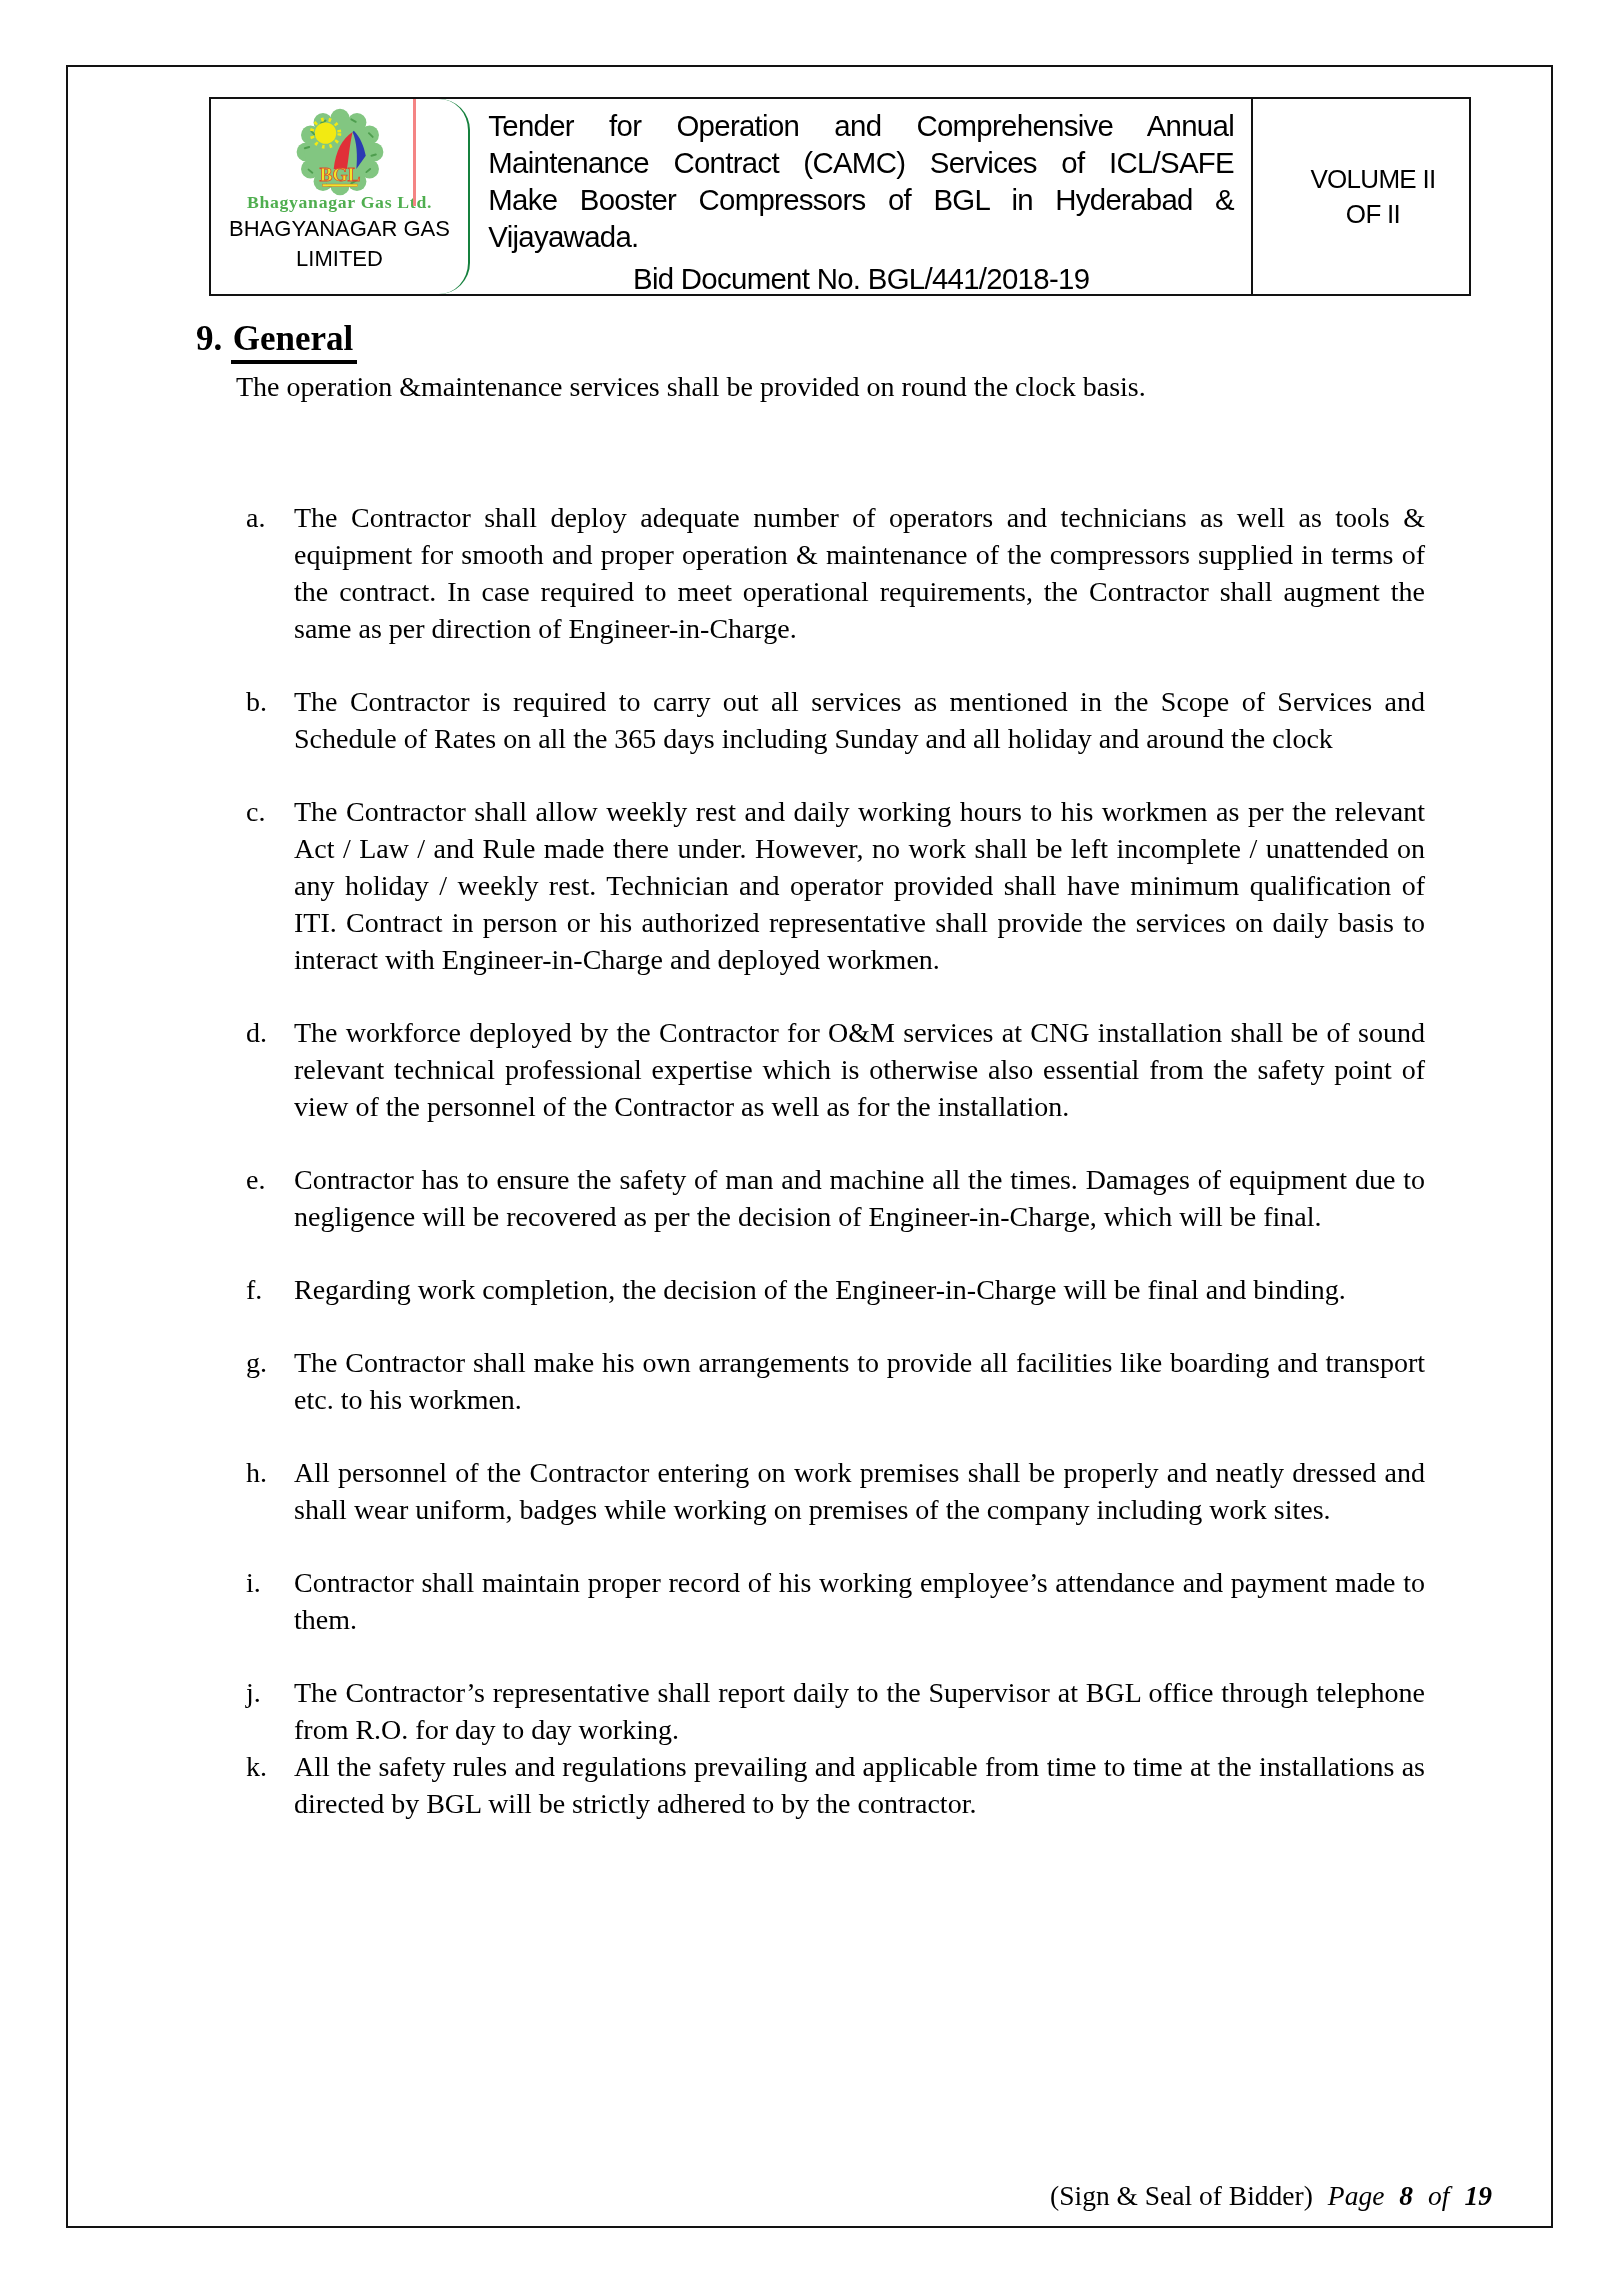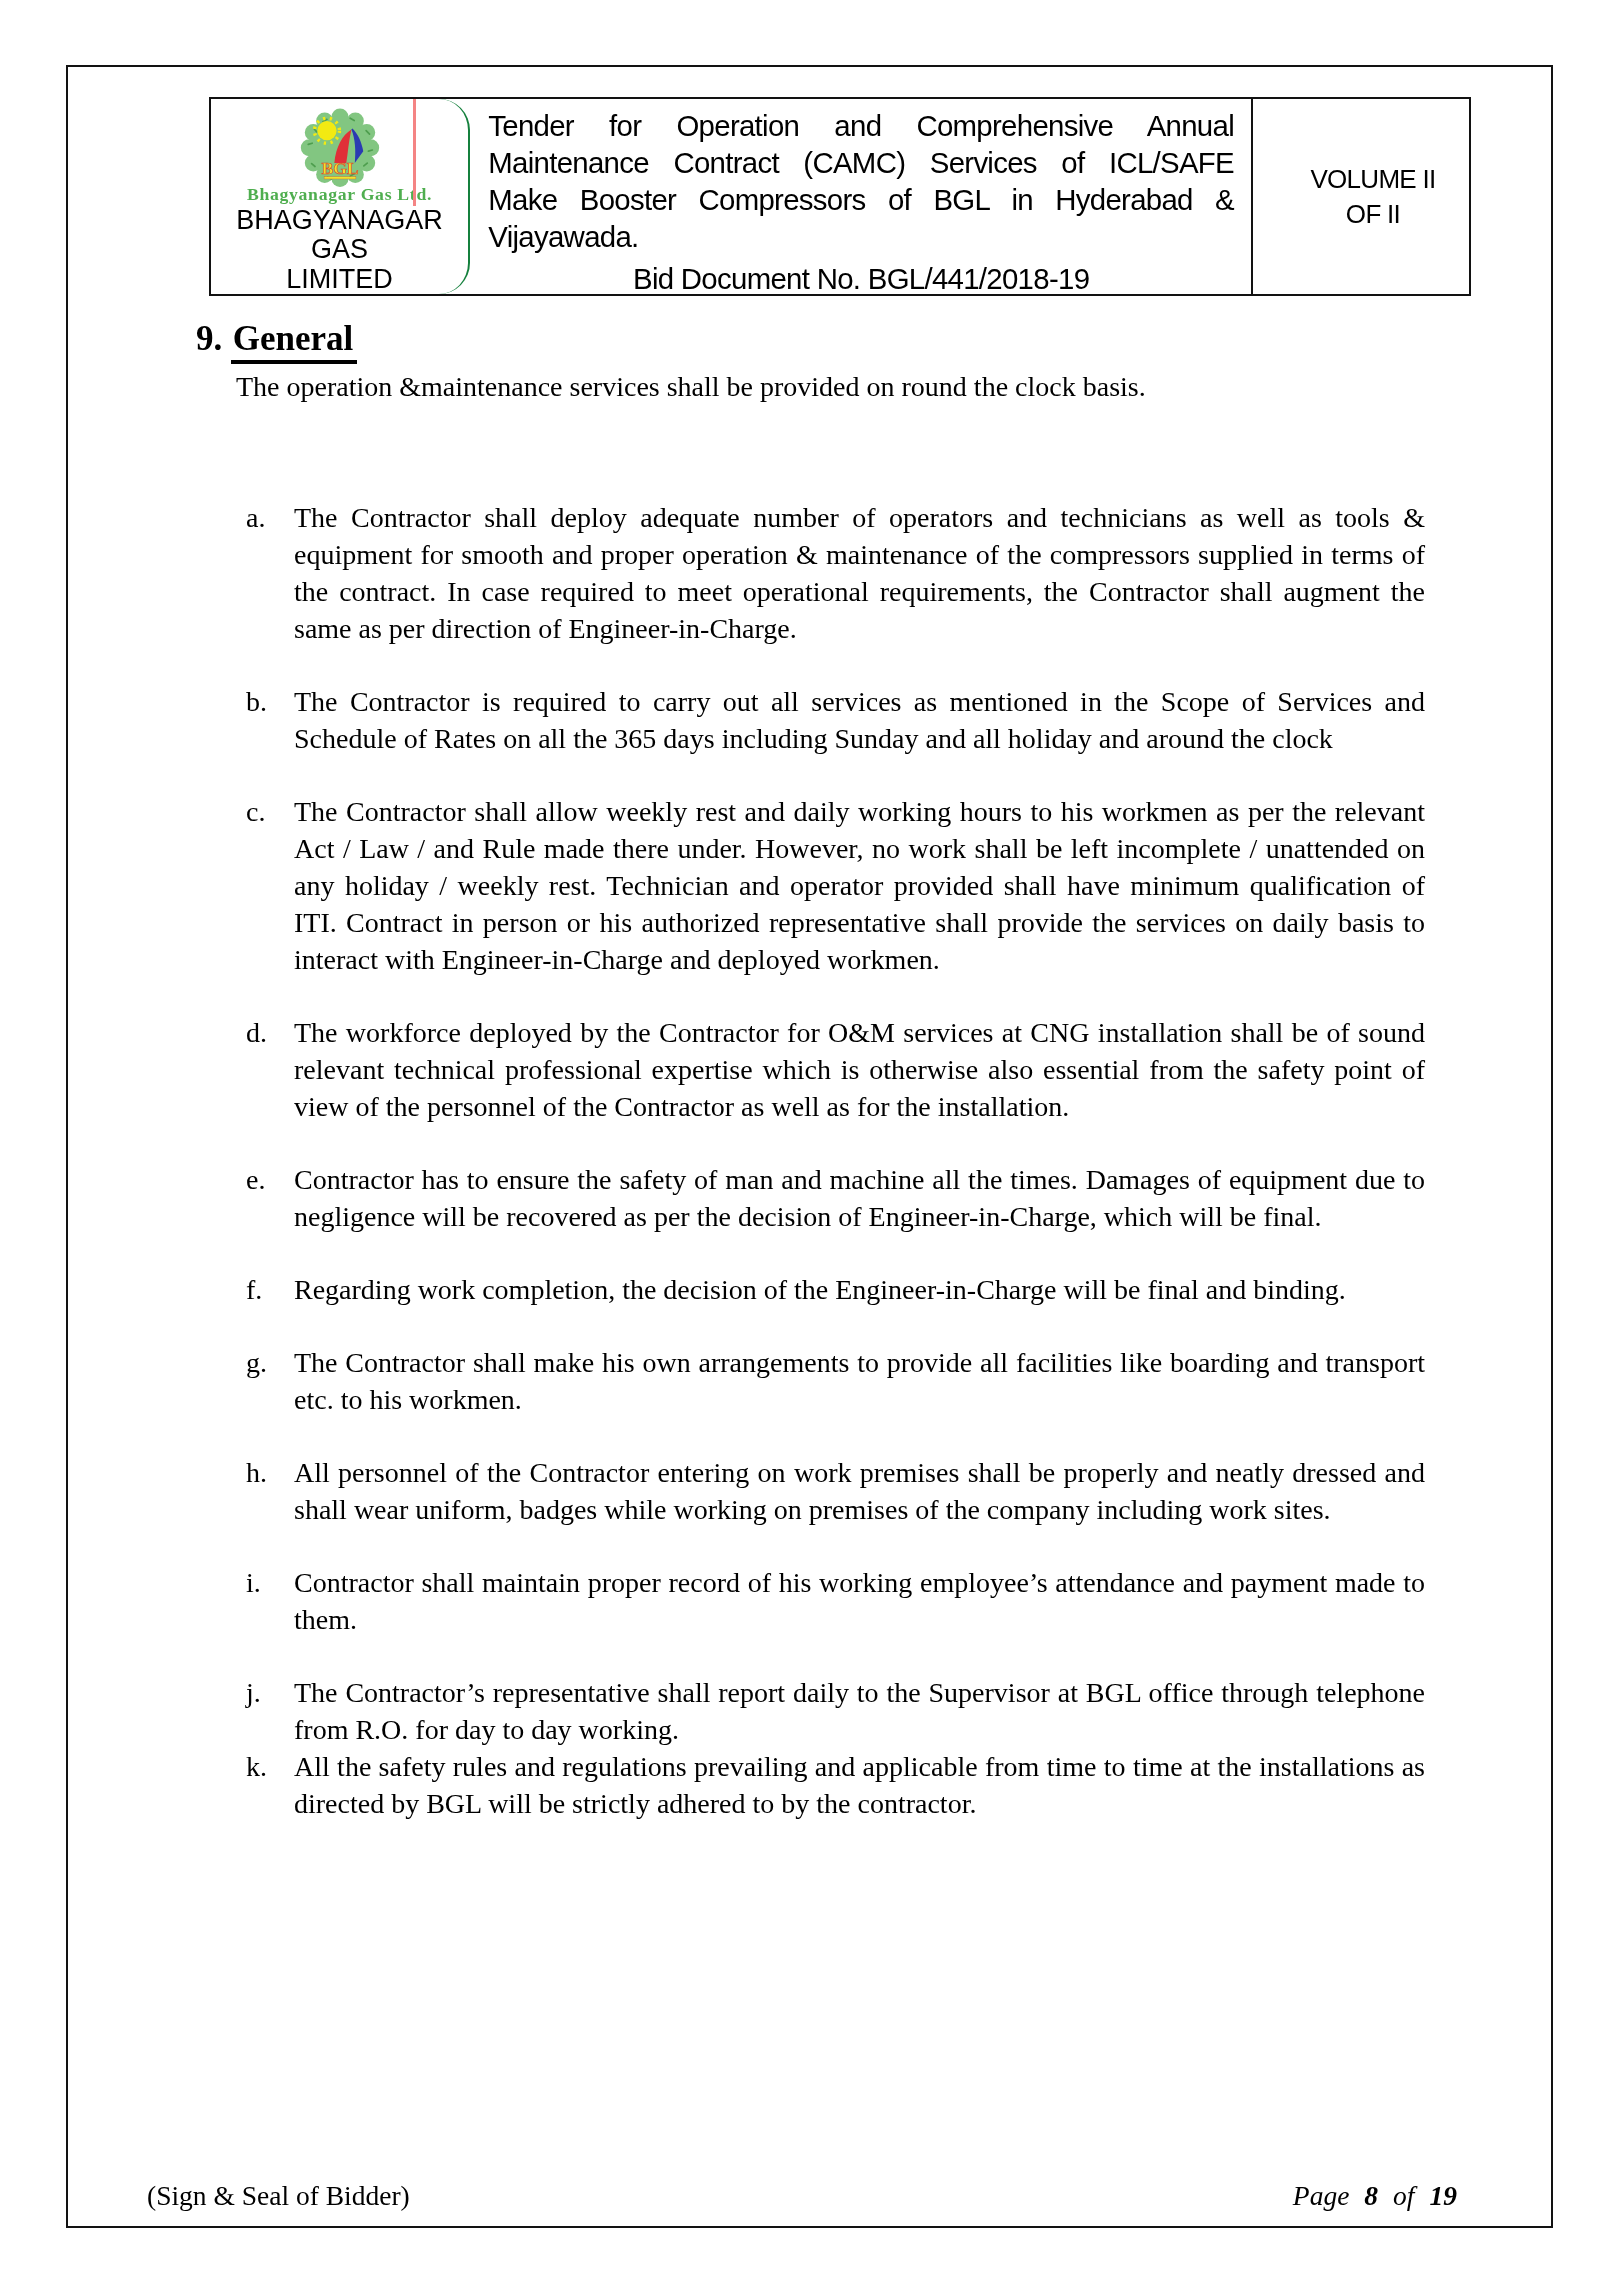--- a/index.html
+++ b/index.html
@@ -31,21 +31,21 @@
   }
   .emblem{margin-top:9.2px;}
   .logo-caption{
     margin-top:-3.9px;
     font-family:"Liberation Serif", serif;font-weight:bold;
     font-size:17.7px;color:#4fae4f;letter-spacing:0.7px;white-space:nowrap;
   }
   .company-name{
     margin-top:1px;text-align:center;
     font-family:"Liberation Sans", sans-serif;
-    font-size:27px;line-height:29.4px;color:#000;
+    font-size:22px;line-height:29.4px;color:#000;
   }
   .cell-title{
     flex:1 1 auto;border-right:2px solid #121212;box-sizing:border-box;
     padding:7.9px 17px 0 18.3px;
     font-family:Liberation Sans, sans-serif;
     font-size:29.4px;line-height:37px;letter-spacing:-0.7px;
   }
   .title-line{text-align:justify;text-align-last:justify;}
   .title-line.title-last{text-align:left;text-align-last:left;}
   .bid-line{text-align:center;margin-top:5.2px;}
@@ -73,22 +73,22 @@
   .li{
     position:relative;padding-left:98px;margin-bottom:36px;
     font-size:28px;line-height:37px;box-sizing:border-box;
   }
   .li .marker{position:absolute;left:50px;top:0;}
   .li .text{display:block;text-align:justify;}
   .li.no-gap{margin-bottom:0;}
   
   .footer{
     position:absolute;left:66px;top:2179px;width:1487px;box-sizing:border-box;
-    padding:0 96px 0 81px;
-    display:flex;justify-content:space-between;align-items:baseline;
+    padding:0 61px 0 81px;
+    display:flex;justify-content:flex-end;align-items:baseline;
     font-size:27.5px;line-height:34px;
   }
   .footer-right span{margin-left:15px;font-style:italic;}
   .footer-right .bold{font-weight:bold;}
 </style>
 </head>
 <body>
 
 <div class="page">
   <div class="page-border"></div>

